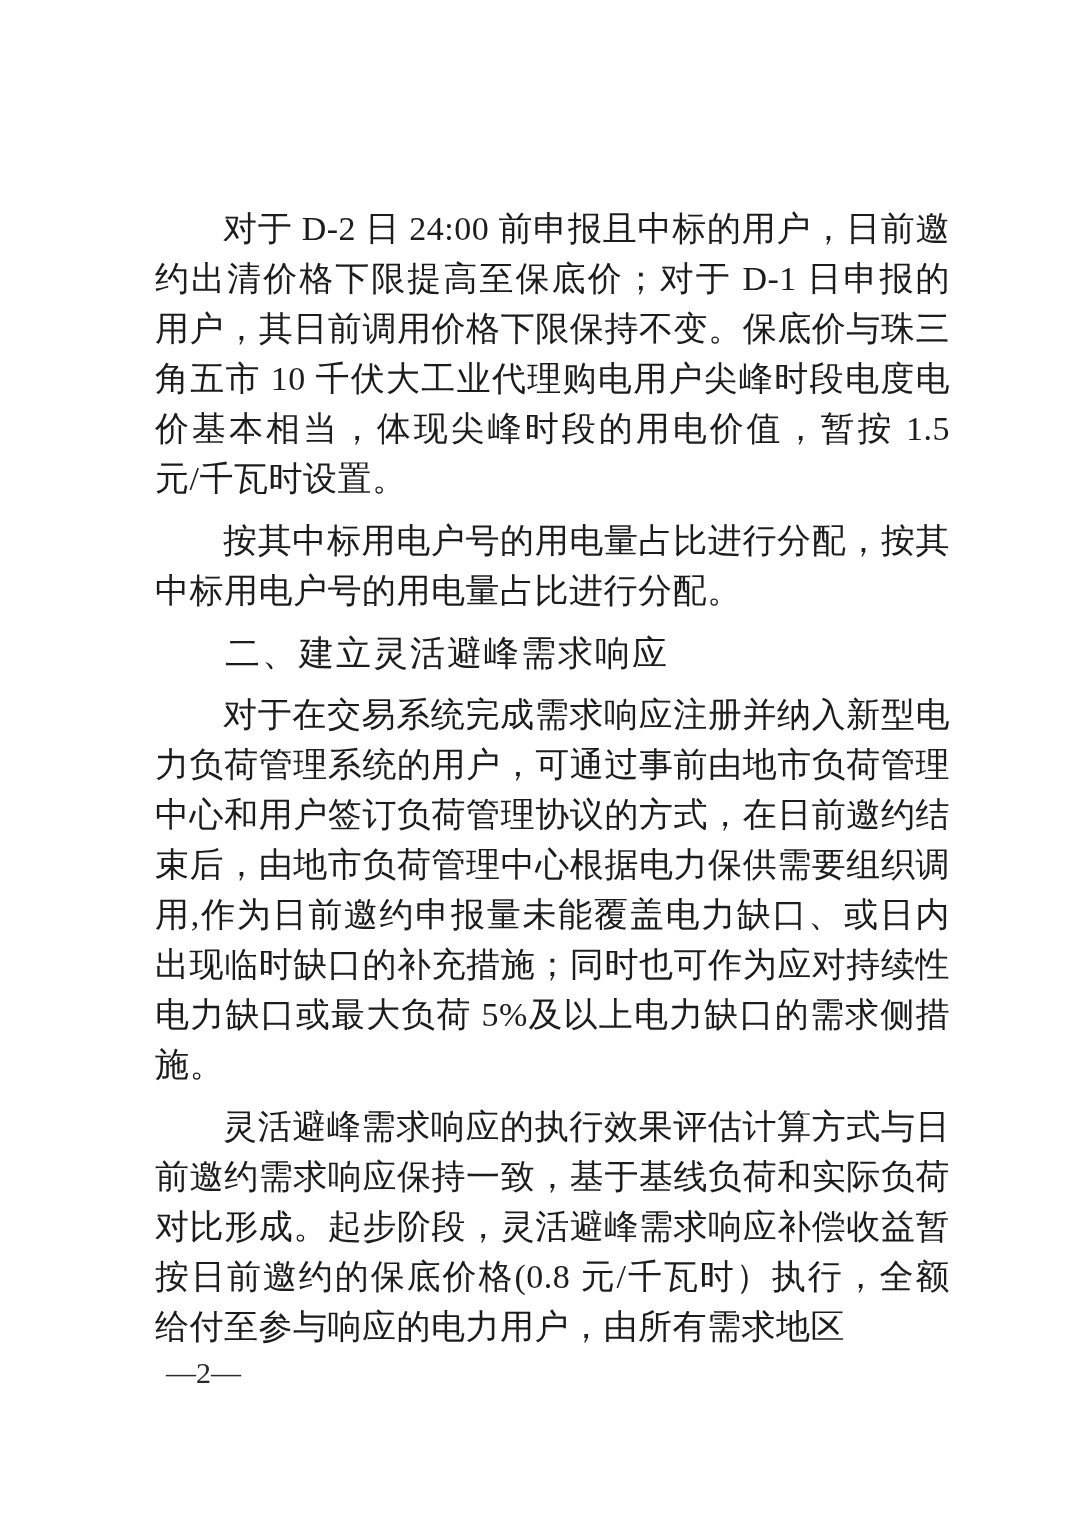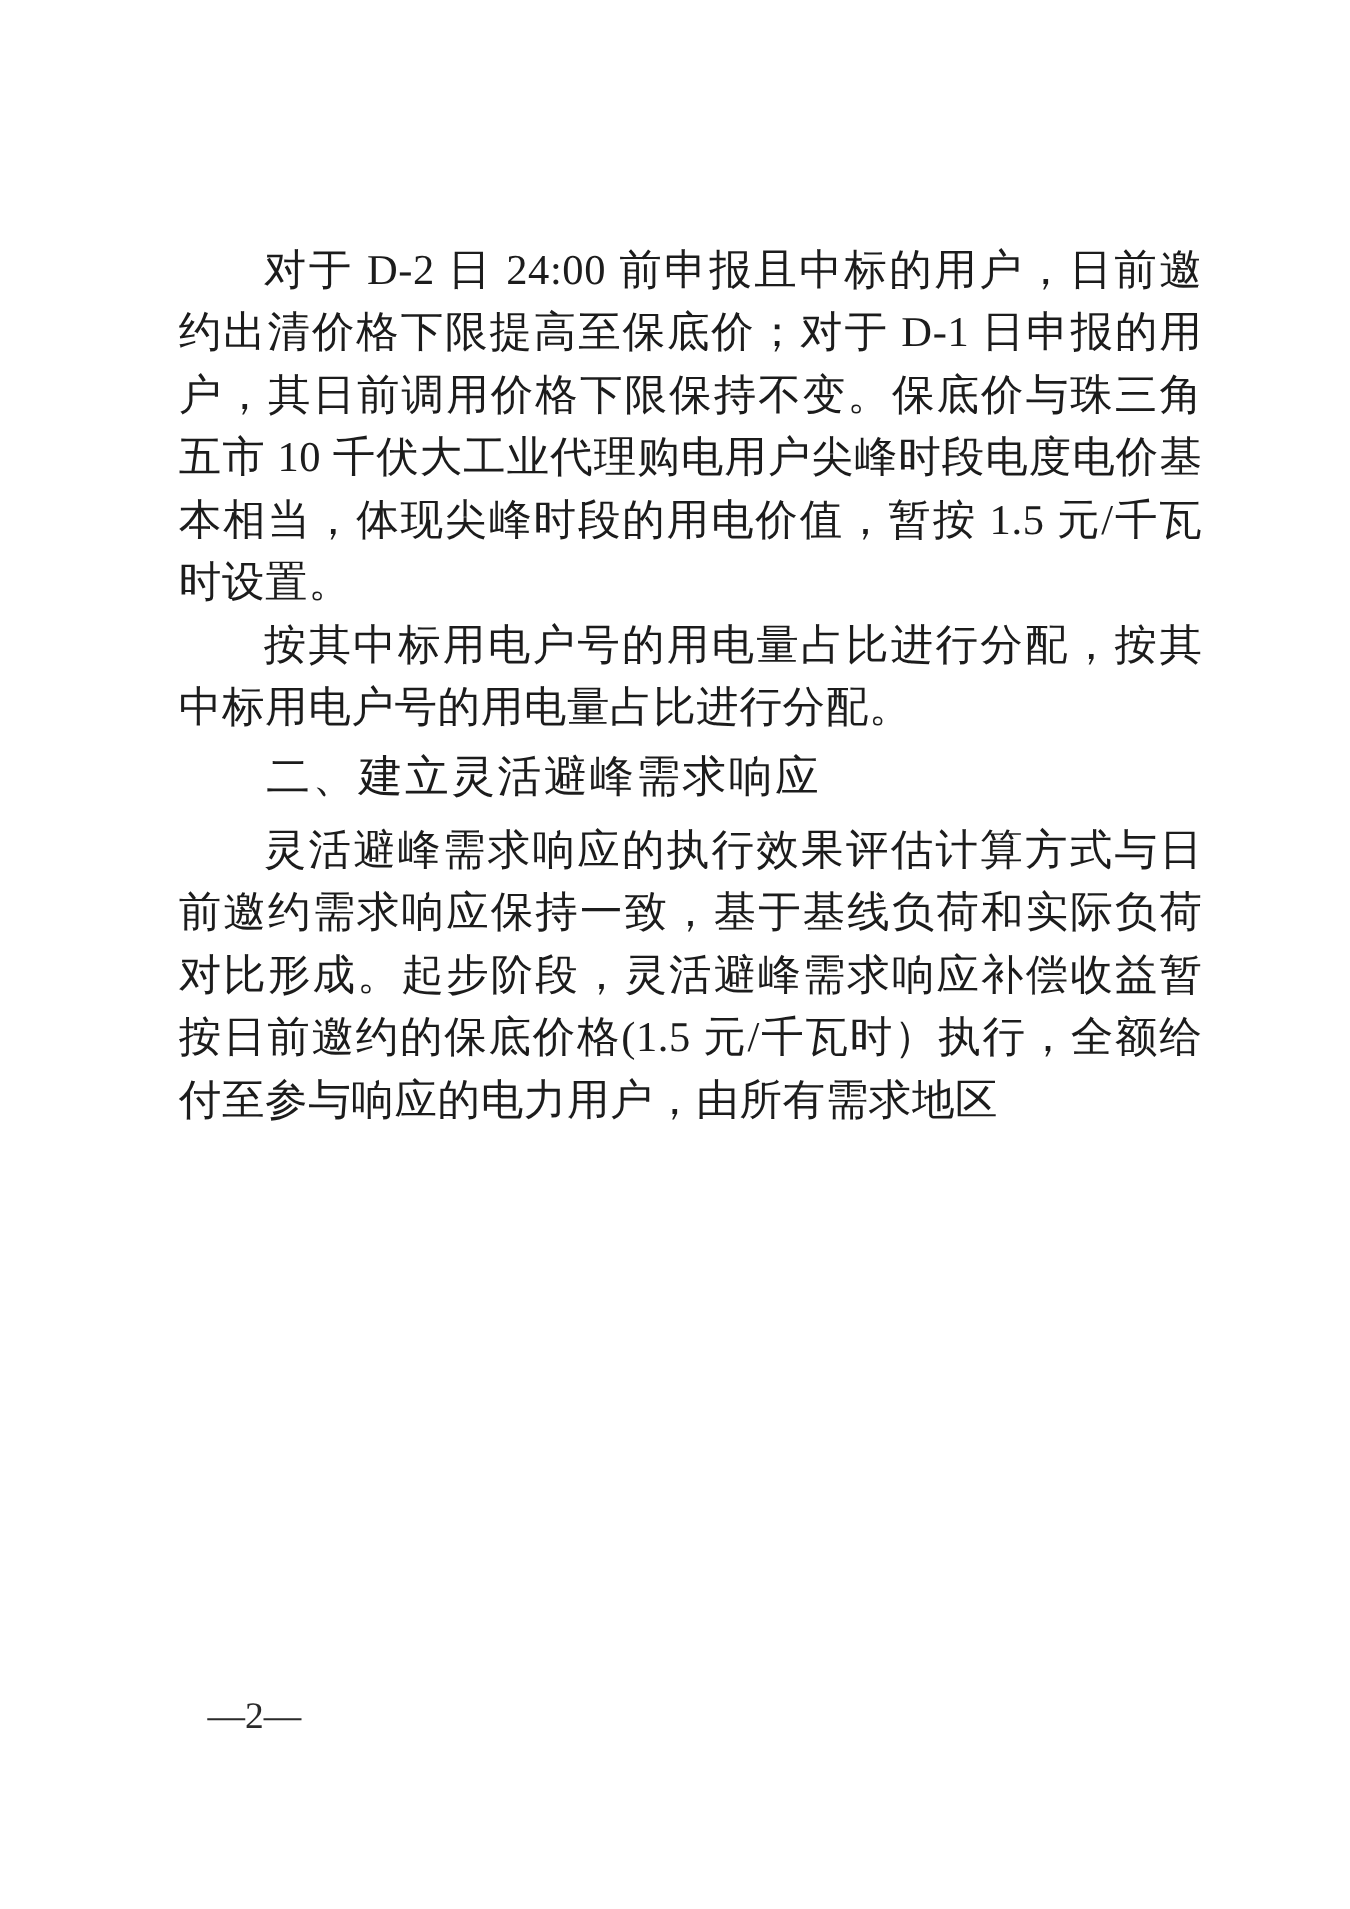--- a/index.html
+++ b/index.html
@@ -19,21 +19,21 @@
     inset: 0;
     background: #ffffff;
   }
   .content {
     position: absolute;
     left: 143px;
     top: 192px;
     width: 819px;
   }
   .content p {
-    margin: 0;
+    margin: 12px;
     font-size: 34px;
     line-height: 50px;
     color: #1c1c1c;
     text-align: justify;
     text-indent: 2em;
     font-family: "Liberation Serif", "DejaVu Serif", serif;
     letter-spacing: 0.5px;
   }
   .content p.subheading {
     font-weight: 700;
@@ -58,16 +58,17 @@
   }
 </style>
 </head>
 <body>
 
 <div class="page">
   <div class="content">
     <p class="body-para">对于 D-2 日 24:00 前申报且中标的用户，日前邀约出清价格下限提高至保底价；对于 D-1 日申报的用户，其日前调用价格下限保持不变。保底价与珠三角五市 10 千伏大工业代理购电用户尖峰时段电度电价基本相当，体现尖峰时段的用电价值，暂按 1.5 元/千瓦时设置。</p>
     <p class="body-para">按其中标用电户号的用电量占比进行分配，按其中标用电户号的用电量占比进行分配。</p>
     <p class="heading">二、建立灵活避峰需求响应</p>
-    <p class="body-para">灵活避峰需求响应的执行效果评估计算方式与日前邀约需求响应保持一致，基于基线负荷和实际负荷对比形成。起步阶段，灵活避峰需求响应补偿收益暂按日前邀约的保底价格(1.5 元/千瓦时）执行，全额给付至参与响应的电力用户，由所有需求地区</p>
+    <p class="body-para">对于在交易系统完成需求响应注册并纳入新型电力负荷管理系统的用户，可通过事前由地市负荷管理中心和用户签订负荷管理协议的方式，在日前邀约结束后，由地市负荷管理中心根据电力保供需要组织调用,作为日前邀约申报量未能覆盖电力缺口、或日内出现临时缺口的补充措施；同时也可作为应对持续性电力缺口或最大负荷 5%及以上电力缺口的需求侧措施。</p>
+    <p class="body-para">灵活避峰需求响应的执行效果评估计算方式与日前邀约需求响应保持一致，基于基线负荷和实际负荷对比形成。起步阶段，灵活避峰需求响应补偿收益暂按日前邀约的保底价格(0.8 元/千瓦时）执行，全额给付至参与响应的电力用户，由所有需求地区</p>
   </div>
   <div class="page-number">—2—</div>
 </div>
 
 </body></html>

